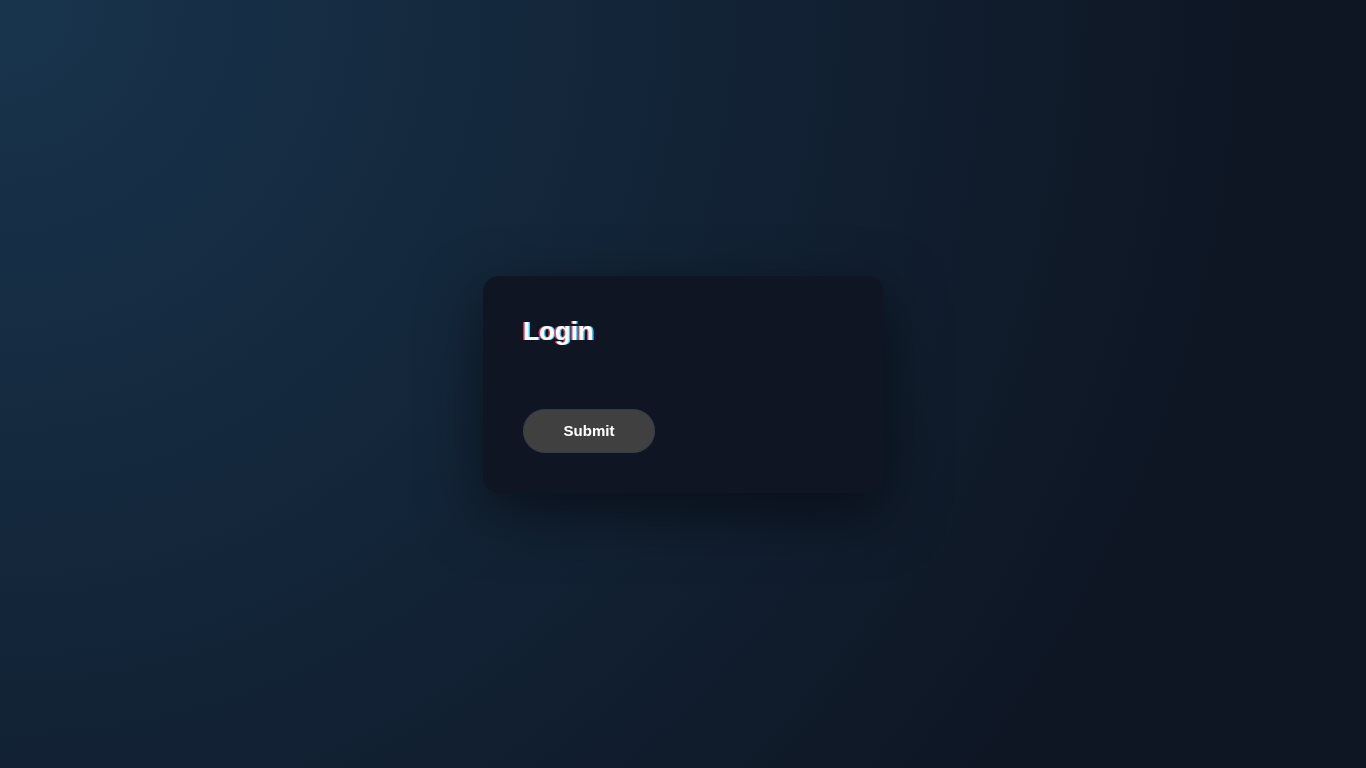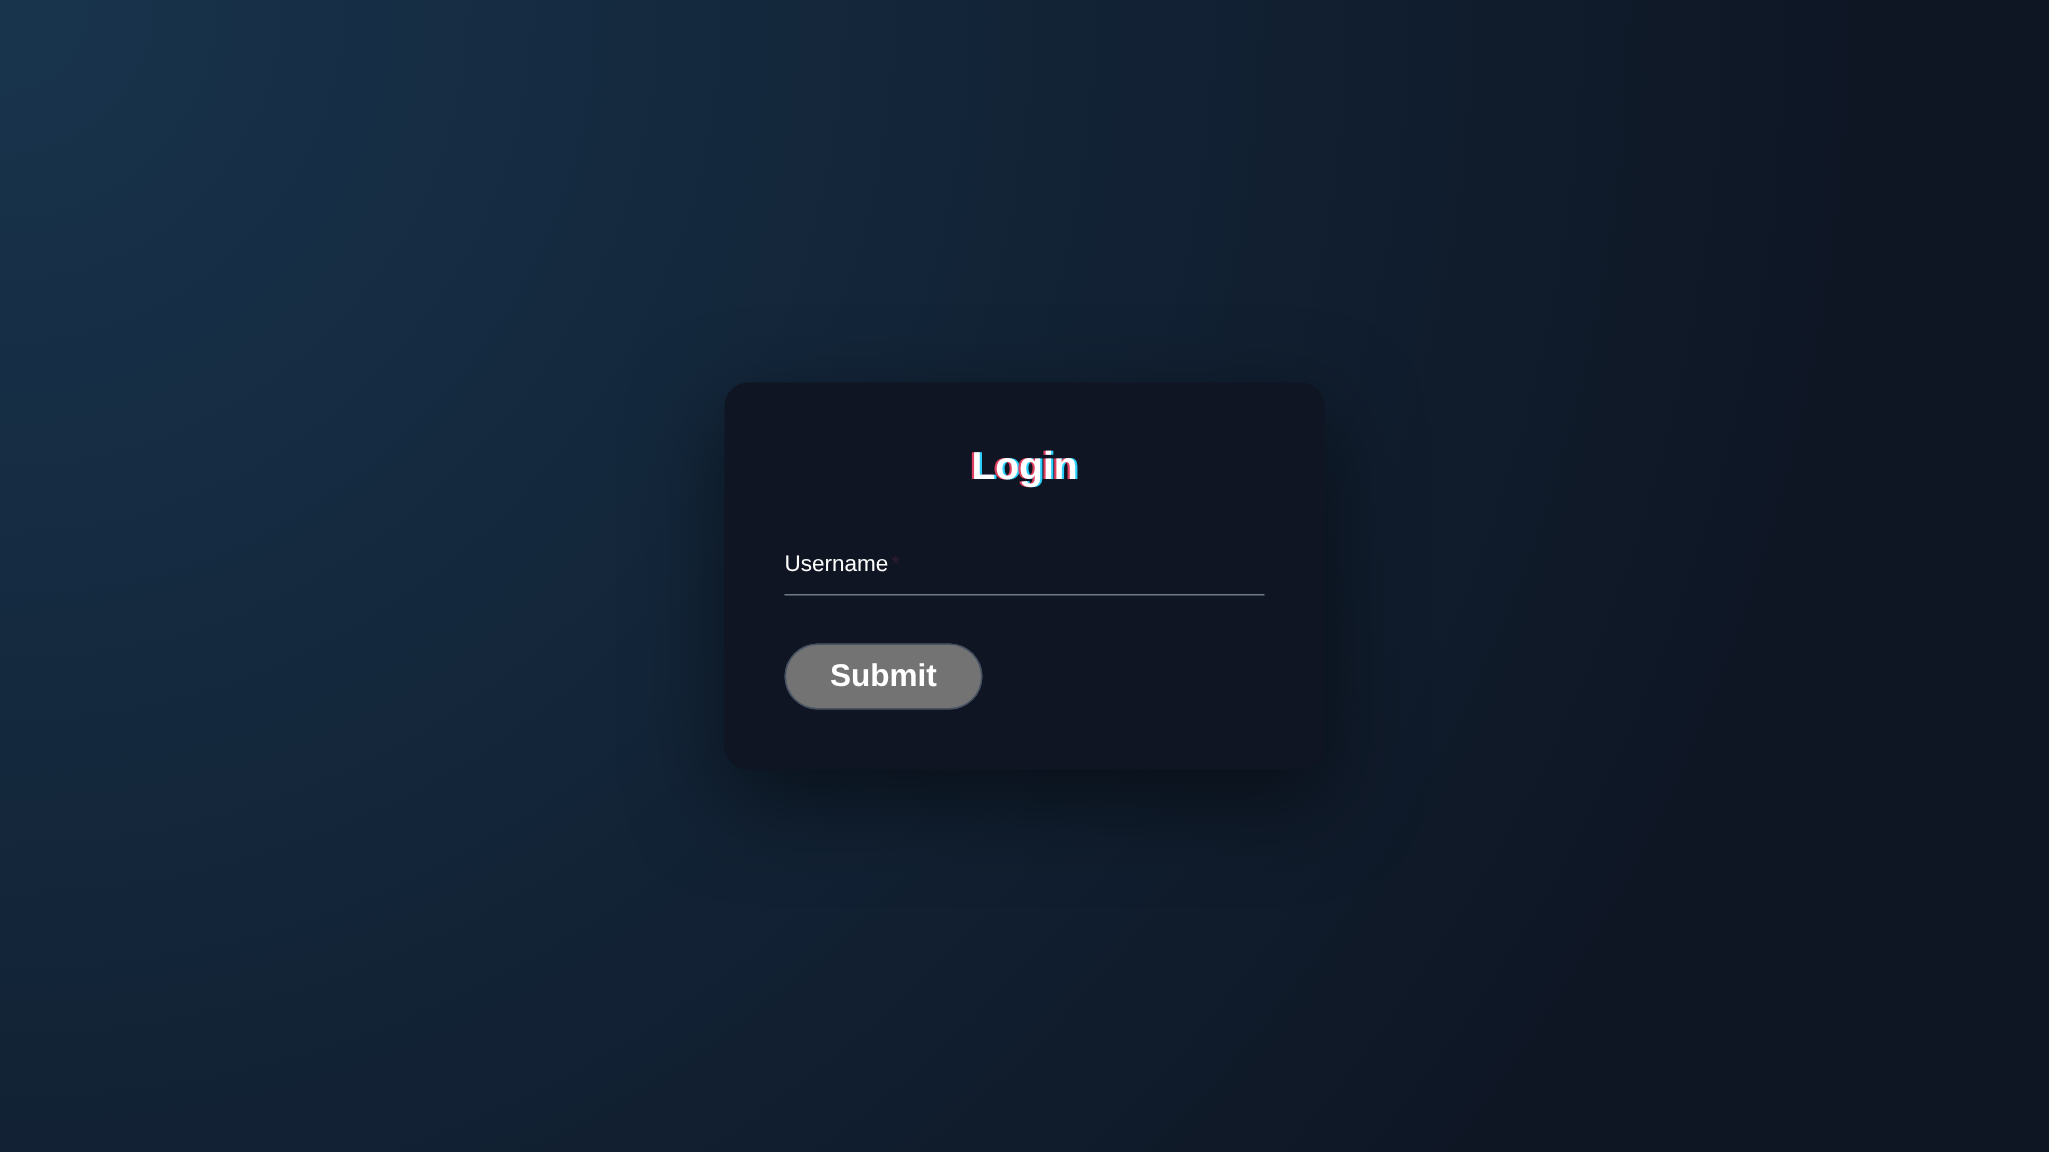--- a/index.html
+++ b/index.html
@@ -24,21 +24,21 @@
       padding: 40px;
       background: #0f1522;
       border-radius: 16px;
       box-shadow: 0 20px 60px rgba(0, 0, 0, 0.5);
     }
 
     .login-title {
       color: #ffffff;
       font-size: 26px;
       font-weight: 700;
-      text-align: center;
+      text-align: left;
       margin-bottom: 30px;
       text-shadow: -1.5px 0 #e04060, 1.5px 0 #2bd0ff;
     }
 
     .form-field {
       position: relative;
       margin-top: 30px;
       border-bottom: 1px solid #6f7b88;
     }
 
@@ -67,38 +67,32 @@
       outline: none;
       color: #ffffff;
       font-size: 15px;
       padding-left: 0;
     }
 
     .submit-button {
       margin-top: 32px;
       width: 132px;
       height: 44px;
-      background: #737373;
+      background: #404040;
       color: #ffffff;
       font-weight: 700;
-      font-size: 21px;
+      font-size: 15px;
       border: none;
       border-radius: 30px;
       cursor: pointer;
       box-shadow: inset 0 0 0 1px rgba(40, 60, 90, 0.6);
     }
   </style>
 </head>
 <body>
 
 <div class="login-card">
   <h2 class="login-title">Login</h2>
 
-  <div class="form-field">
-    <span class="field-label">
-      <span>Username</span><span class="required-asterisk">*</span>
-    </span>
-    <input type="text" class="field-input" required="" value="" style="">
-  </div>
 
 
   <button class="submit-button">Submit</button>
 </div>
 
 </body></html>

